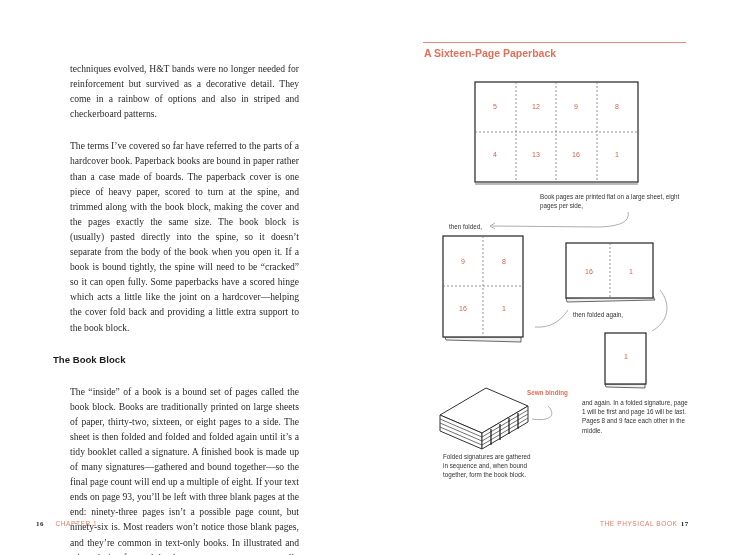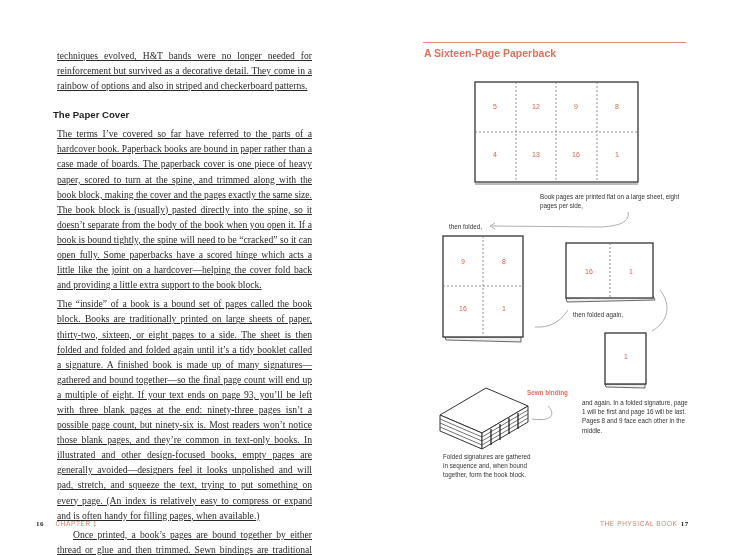--- a/index.html
+++ b/index.html
@@ -7,21 +7,21 @@
     .spread { position: absolute; left: 0; top: 0; width: 740px; height: 555px; background: #fff; }
     .page-left { position: absolute; left: 0; top: 0; width: 370px; height: 555px; }
     .page-right { position: absolute; left: 370px; top: 0; width: 370px; height: 555px; }
 
     .body-text {
       position: absolute; left: 53px; top: 44px; width: 263px;
       font-family: "Liberation Serif", "DejaVu Serif", serif;
       font-size: 9.6px; line-height: 15.1px; color: #2a2a2a;
       text-align: justify; hyphens: auto;
     }
-    .body-text p { margin: 4px; text-decoration: underline; }
+    .body-text p { margin: 17px; }
     .body-text p.indent { text-indent: 16px; }
     .body-text h3 {
       font-family: "Liberation Sans", "DejaVu Sans", sans-serif;
       font-size: 9.6px; font-weight: bold; margin: 14px 0 1px 0; color: #1e1e1e; line-height: 15px;
     }
 
     .folio { position: absolute; top: 520px; font-size: 6.5px; letter-spacing: 0.6px; }
     .folio .num { font-family: "Liberation Serif", serif; color: #222; font-weight: bold; font-size: 7px; }
     .folio .run { font-family: "Liberation Sans", sans-serif; color: #e07a68; }
 
@@ -39,22 +39,22 @@
     svg.illus { position: absolute; left: 0; top: 0; }
   </style>
 </head>
 <body>
 
 <div class="spread">
 
   <div class="page-left">
     <div class="body-text">
       <p>techniques evolved, H&amp;T bands were no longer needed for reinforcement but survived as a decorative detail. They come in a rainbow of options and also in striped and checkerboard patterns.</p>
-      <h3>The Paper Cover</h3>
       <p>The terms I’ve covered so far have referred to the parts of a hardcover book. Paperback books are bound in paper rather than a case made of boards. The paperback cover is one piece of heavy paper, scored to turn at the spine, and trimmed along with the book block, making the cover and the pages exactly the same size. The book block is (usually) pasted directly into the spine, so it doesn’t separate from the body of the book when you open it. If a book is bound tightly, the spine will need to be “cracked” so it can open fully. Some paperbacks have a scored hinge which acts a little like the joint on a hardcover—helping the cover fold back and providing a little extra support to the book block.</p>
+      <h3>The Book Block</h3>
       <p>The “inside” of a book is a bound set of pages called the book block. Books are traditionally printed on large sheets of paper, thirty-two, sixteen, or eight pages to a side. The sheet is then folded and folded and folded again until it’s a tidy booklet called a signature. A finished book is made up of many signatures—gathered and bound together—so the final page count will end up a multiple of eight. If your text ends on page 93, you’ll be left with three blank pages at the end: ninety-three pages isn’t a possible page count, but ninety-six is. Most readers won’t notice those blank pages, and they’re common in text-only books. In illustrated and other design-focused books, empty pages are generally avoided—designers feel it looks unpolished and will pad, stretch, and squeeze the text, trying to put something on every page. (An index is relatively easy to compress or expand and is often handy for filling pages, when available.)</p>
       <p class="indent">Once printed, a book’s pages are bound together by either thread or glue and then trimmed. Sewn bindings are traditional and durable. You can see if a book is sewn by cracking it open near the center—the</p>
     </div>
     <div class="folio" style="left:36px;">
       <span class="num">16</span>
       <span class="run" style="margin-left:9px;">CHAPTER 1</span>
     </div>
   </div>
 
   <div class="page-right"></div>

